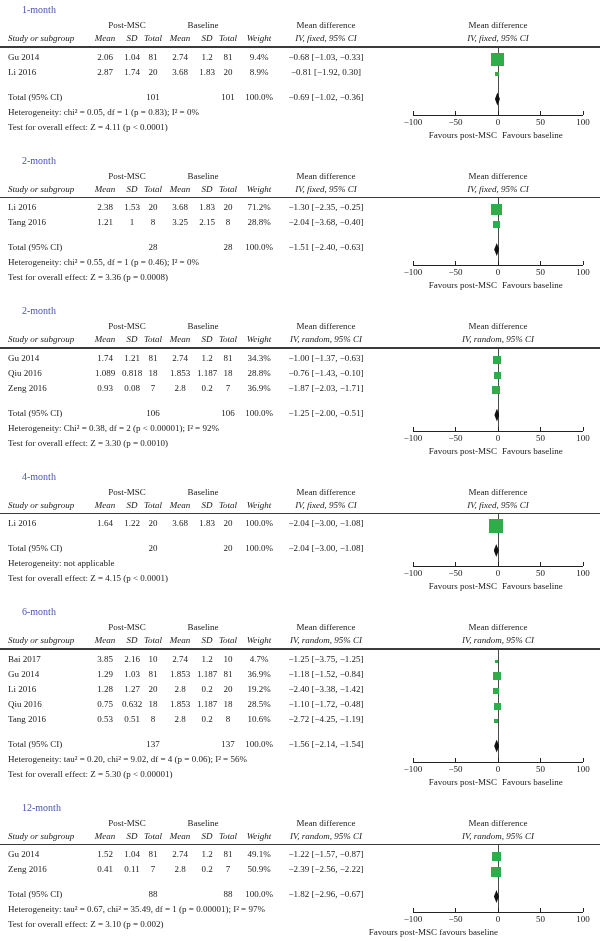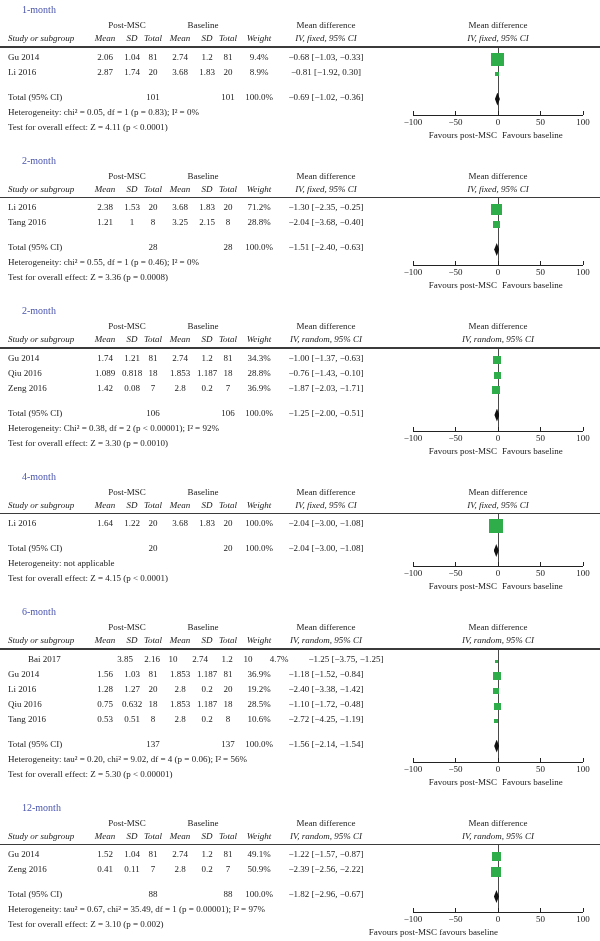--- a/index.html
+++ b/index.html
@@ -232,21 +232,21 @@
           <span class="cell c-sd1">0.818</span>
           <span class="cell c-t1">18</span>
           <span class="cell c-m2">1.853</span>
           <span class="cell c-sd2">1.187</span>
           <span class="cell c-t2">18</span>
           <span class="cell c-w">28.8%</span>
           <span class="cell c-ci">−0.76 [−1.43, −0.10]</span>
         </div>
         <div class="trow" style="top: 34px;">
           <span class="cell c-study">Zeng 2016</span>
-          <span class="cell c-m1">1.42</span>
+          <span class="cell c-m1">0.93</span>
           <span class="cell c-sd1">0.08</span>
           <span class="cell c-t1">7</span>
           <span class="cell c-m2">2.8</span>
           <span class="cell c-sd2">0.2</span>
           <span class="cell c-t2">7</span>
           <span class="cell c-w">36.9%</span>
           <span class="cell c-ci">−1.87 [−2.03, −1.71]</span>
         </div>
         <div class="trow" style="top: 59px;">
           <span class="cell c-study">Total (95% CI)</span>
@@ -358,34 +358,34 @@
       <span class="hc l2 c-t1">Total</span>
       <span class="hc l2 c-m2">Mean</span>
       <span class="hc l2 c-sd2">SD</span>
       <span class="hc l2 c-t2">Total</span>
       <span class="hc l2 c-w">Weight</span>
       <span class="hc l2 c-mdh mdl-t">IV, random, 95% CI</span>
       <span class="hc l2 c-mdp mdl-p">IV, random, 95% CI</span>
     </div>
     <div class="rule"></div>
     <div class="pbody" style="height: 142px;">
-        <div class="trow" style="top: 4px; margin-left: 20px;">
+        <div class="trow" style="top: 4px;">
           <span class="cell c-study">Bai 2017</span>
           <span class="cell c-m1">3.85</span>
           <span class="cell c-sd1">2.16</span>
           <span class="cell c-t1">10</span>
           <span class="cell c-m2">2.74</span>
           <span class="cell c-sd2">1.2</span>
           <span class="cell c-t2">10</span>
           <span class="cell c-w">4.7%</span>
           <span class="cell c-ci">−1.25 [−3.75, −1.25]</span>
         </div>
         <div class="trow" style="top: 19px;">
           <span class="cell c-study">Gu 2014</span>
-          <span class="cell c-m1">1.56</span>
+          <span class="cell c-m1">1.29</span>
           <span class="cell c-sd1">1.03</span>
           <span class="cell c-t1">81</span>
           <span class="cell c-m2">1.853</span>
           <span class="cell c-sd2">1.187</span>
           <span class="cell c-t2">81</span>
           <span class="cell c-w">36.9%</span>
           <span class="cell c-ci">−1.18 [−1.52, −0.84]</span>
         </div>
         <div class="trow" style="top: 34px;">
           <span class="cell c-study">Li 2016</span>

